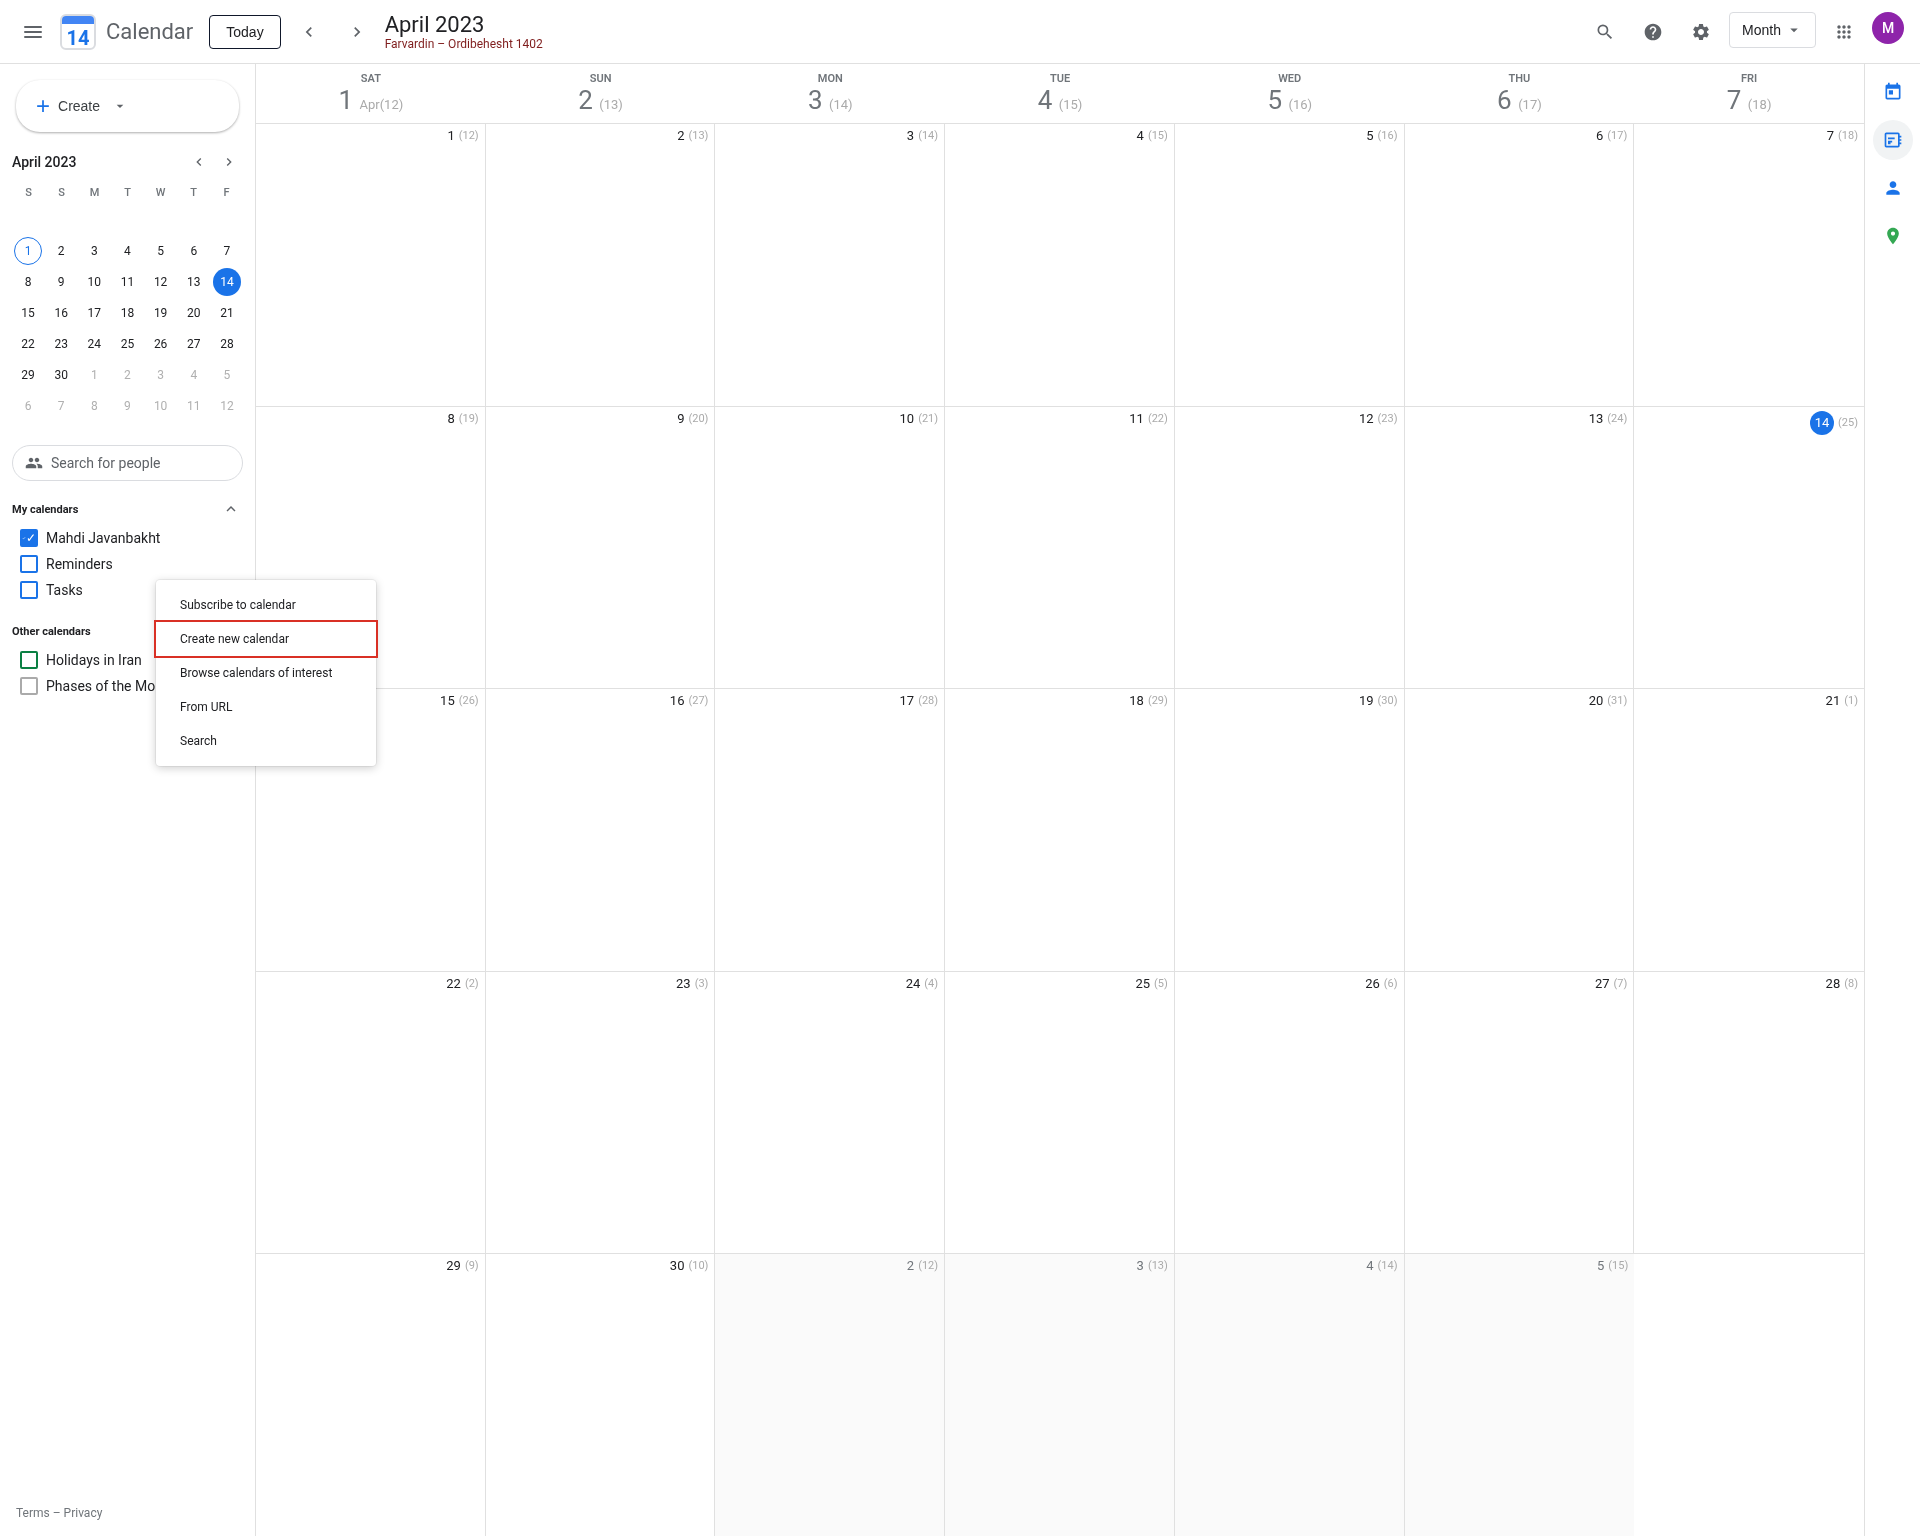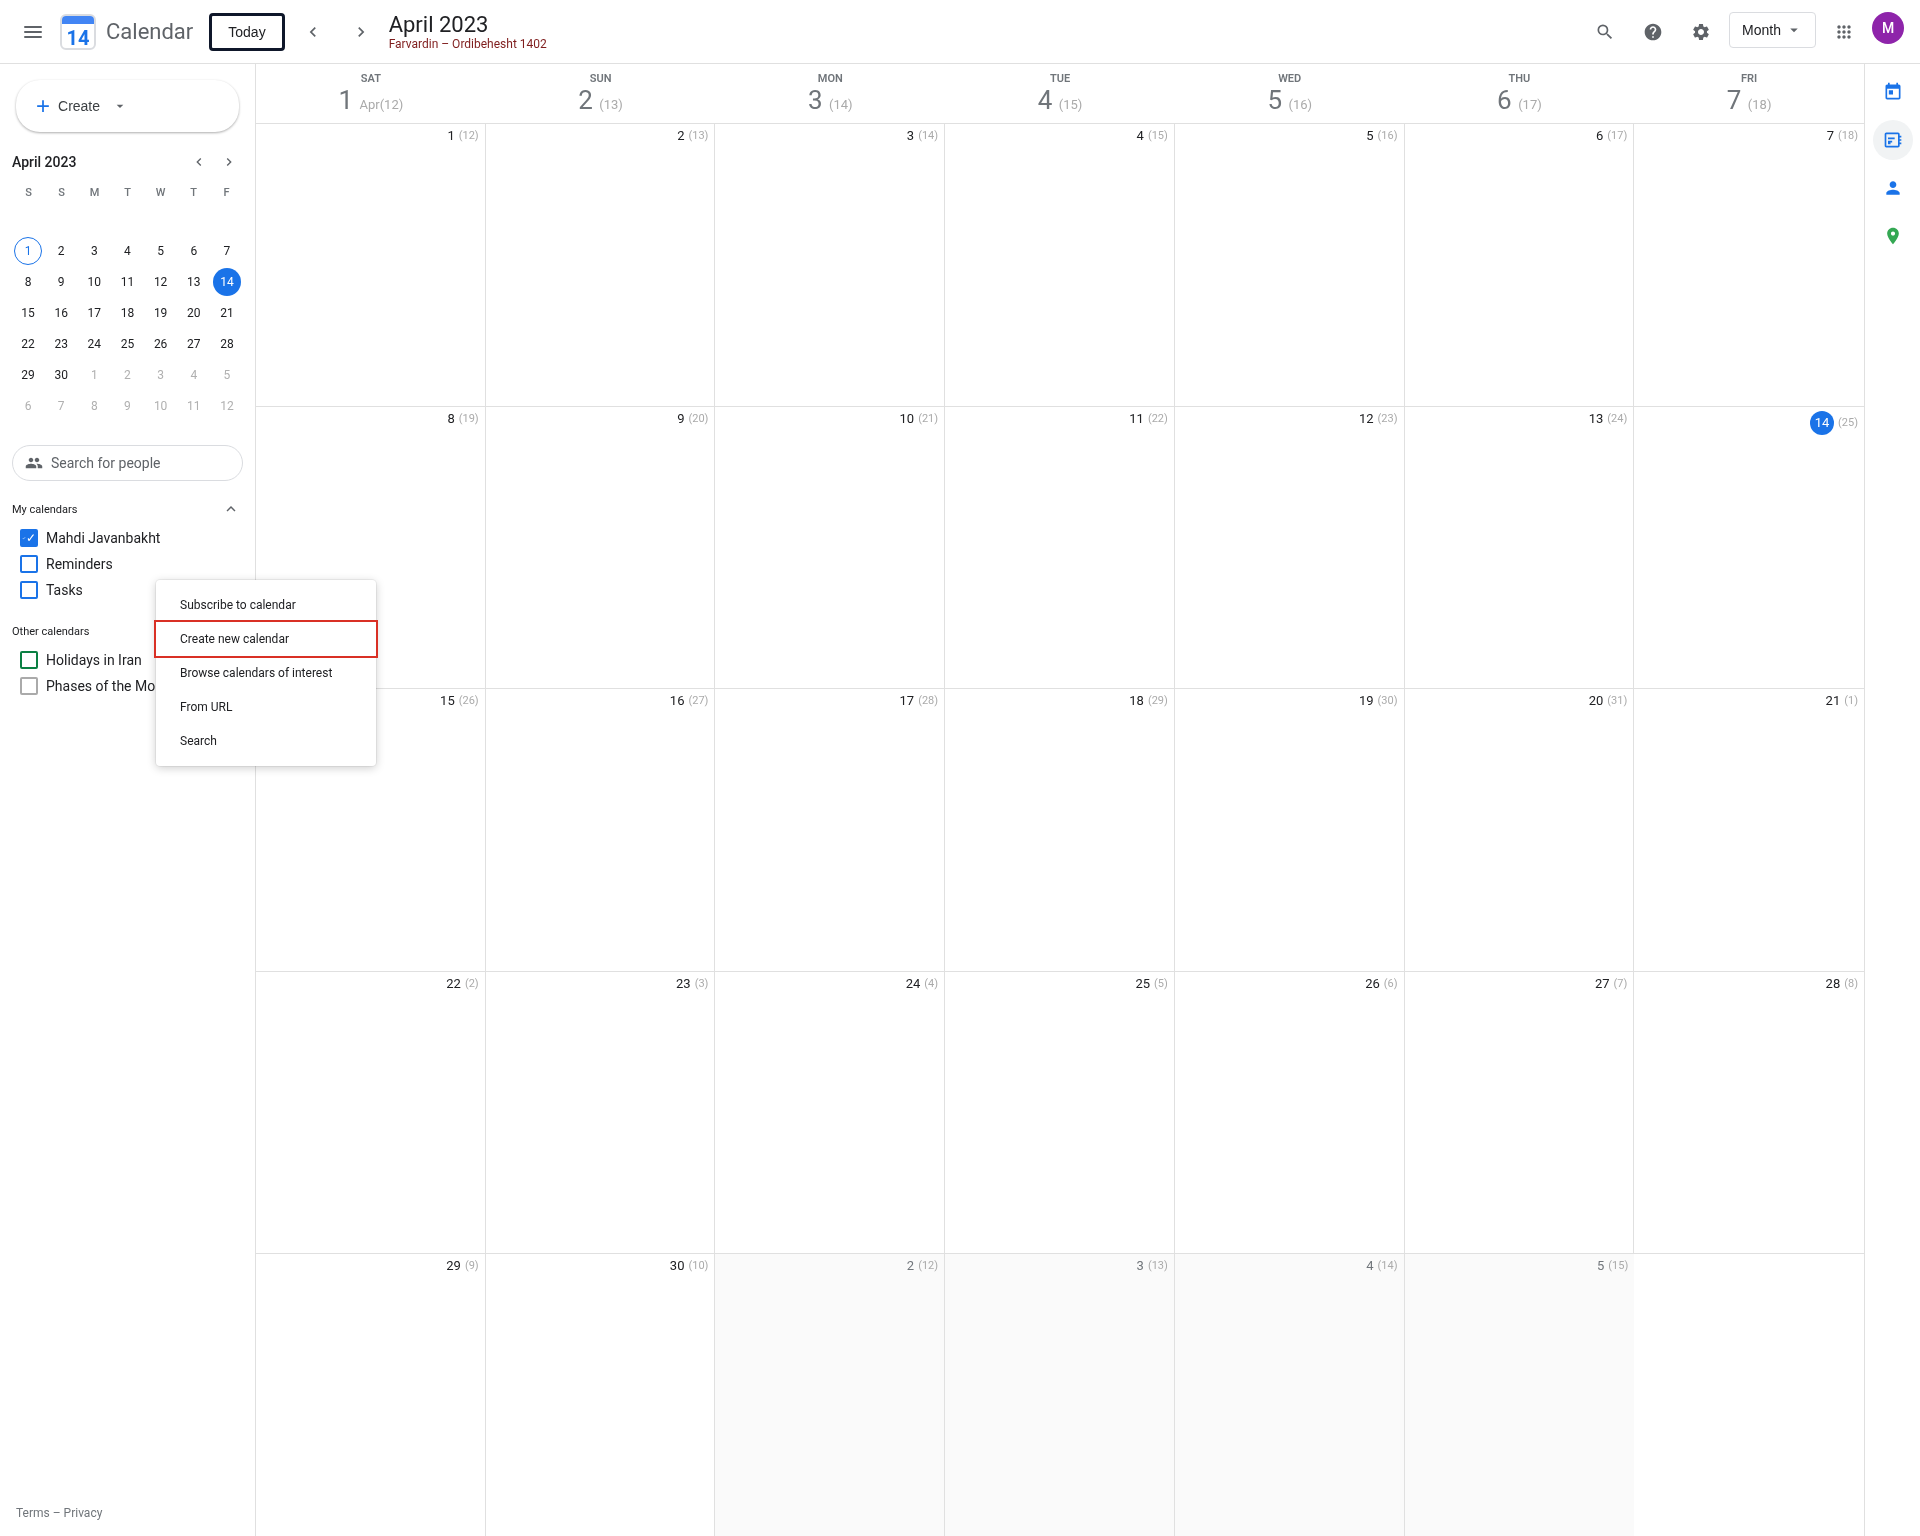--- a/index.html
+++ b/index.html
@@ -8,21 +8,21 @@
     
     .app-container { display: flex; flex-direction: column; height: 100vh; }
     .top-bar { display: flex; align-items: center; padding: 8px 16px; border-bottom: 1px solid #e0e0e0; height: 64px; gap: 8px; flex-shrink: 0; }
     .main-area { display: flex; flex: 1; overflow: hidden; }
     .sidebar { width: 256px; flex-shrink: 0; padding: 8px 0; overflow-y: auto; border-right: 1px solid #e0e0e0; display: flex; flex-direction: column; }
     .calendar-area { flex: 1; display: flex; flex-direction: column; overflow: hidden; position: relative; }
 
     
     .hamburger-btn { background: none; border: none; cursor: pointer; padding: 8px; border-radius: 50%; display: flex; align-items: center; justify-content: center; }
     .app-logo { display: flex; align-items: center; gap: 4px; text-decoration: none; margin-right: 8px; }
-    .today-btn { border: 3px solid #0f172a; background: #fff; border-radius: 4px; padding: 8px 16px; font-size: 14px; cursor: pointer; color: #202124; }
+    .today-btn { border: 1px solid #0f172a; background: #fff; border-radius: 4px; padding: 8px 16px; font-size: 14px; cursor: pointer; color: #202124; }
     .nav-btn { background: none; border: none; cursor: pointer; border-radius: 50%; width: 40px; height: 40px; display: flex; align-items: center; justify-content: center; color: #5f6368; }
     .header-title { flex: 1; }
     .header-title h1 { font-size: 22px; font-weight: 400; color: #202124; }
     .header-title p { font-size: 12px; color: #7f1d1d; }
     .top-actions { display: flex; align-items: flex-start; gap: 8px; margin-left: auto; }
     .icon-btn { background: none; border: none; cursor: pointer; border-radius: 50%; width: 40px; height: 40px; display: flex; align-items: center; justify-content: center; color: #5f6368; }
     .month-dropdown { border: 1px solid #dadce0; background: #fff; border-radius: 4px; padding: 8px 12px; font-size: 14px; cursor: pointer; display: flex; align-items: center; gap: 4px; color: #202124; }
     .apps-btn { background: none; border: none; cursor: pointer; border-radius: 50%; width: 40px; height: 40px; display: flex; align-items: center; justify-content: center; }
     .avatar { width: 32px; height: 32px; border-radius: 50%; background: #8e24aa; color: #fff; display: flex; align-items: center; justify-content: center; font-size: 14px; font-weight: 500; cursor: pointer; }
 
@@ -45,21 +45,21 @@
     .mini-day.other-month { color: #b0b0b0; }
     .mini-day.empty { cursor: default; }
 
     
     .search-people { display: flex; align-items: center; gap: 8px; margin: 8px 12px; padding: 8px 12px; border: 1px solid #dadce0; border-radius: 24px; cursor: pointer; color: #5f6368; }
     .search-people-text { font-size: 14px; color: #5f6368; }
 
     
     .calendar-section { padding: 8px 12px; }
     .section-header { display: flex; align-items: center; justify-content: space-between; margin-bottom: 4px; }
-    .section-title { font-size: 11px; font-weight: 400; color: #202124; text-transform: none; letter-spacing: 0; }
+    .section-title { font-size: 11px; font-weight: 700; color: #202124; text-transform: none; letter-spacing: 0; }
     .section-toggle { background: none; border: none; cursor: pointer; color: #5f6368; border-radius: 50%; width: 24px; height: 24px; display: flex; align-items: center; justify-content: center; }
     .calendar-item { display: flex; align-items: center; gap: 8px; padding: 4px 8px; border-radius: 4px; cursor: pointer; }
     .cal-checkbox { width: 18px; height: 18px; border-radius: 2px; display: flex; align-items: center; justify-content: center; flex-shrink: 0; border: 2px solid; }
     .cal-checkbox.checked { background: #1a73e8; border-color: #1a73e8; }
     .cal-checkbox.checked::after { content: '✓'; color: #fff; font-size: 12px; }
     .cal-checkbox.unchecked-blue { border-color: #1a73e8; }
     .cal-label { font-size: 14px; color: #202124; }
 
     
     .other-cal-header { display: flex; align-items: center; justify-content: space-between; margin-bottom: 4px; }

